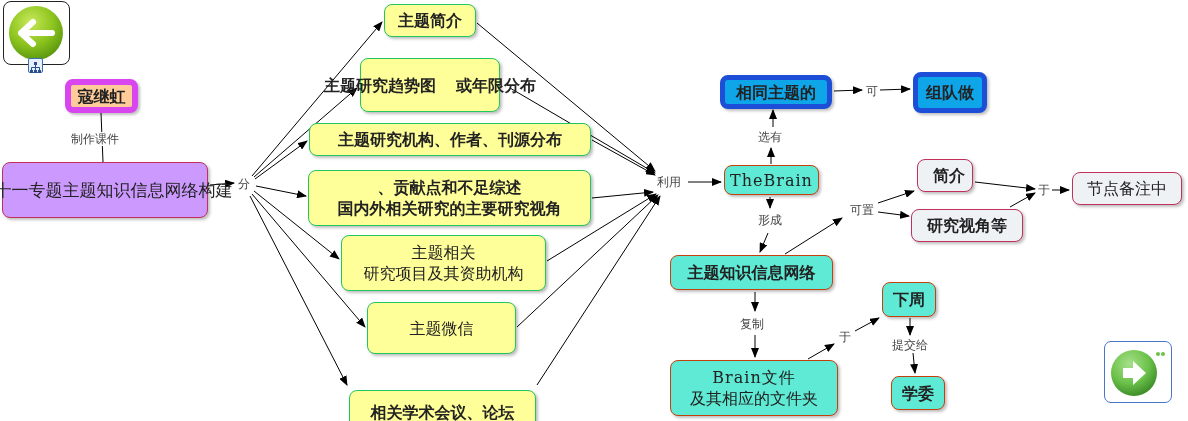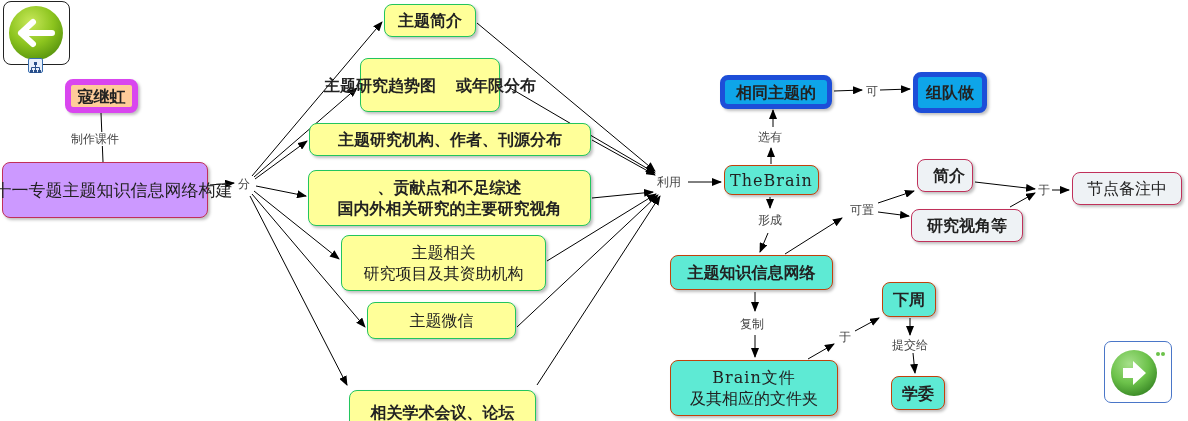--- a/index.html
+++ b/index.html
@@ -144,21 +144,21 @@
 <div class="node yellow" style="left:308px;top:170px;width:283px;height:56px;flex-direction:column;">
   <span>、贡献点和不足综述</span>
   <span>国内外相关研究的主要研究视角</span>
 </div>
 
 <div class="node yellow" style="left:341px;top:235px;width:205px;height:56px;flex-direction:column;font-weight:normal;">
   <span>主题相关</span>
   <span>研究项目及其资助机构</span>
 </div>
 
-<div class="node yellow" style="left:367px;top:302px;width:149px;height:37px;flex-direction:row;font-weight:normal;">
+<div class="node yellow" style="left:367px;top:302px;width:149px;height:52px;flex-direction:row;font-weight:normal;">
   <span>主题微信</span>
 </div>
 
 <div class="node yellow" style="left:349px;top:390px;width:187px;height:45px;">
   <span>相关学术会议、论坛</span>
 </div>
 
 <div class="node blue" style="left:724px;top:165px;width:95px;height:30px;font-weight:normal;letter-spacing:1px;">
   <span>TheBrain</span>
 </div>

